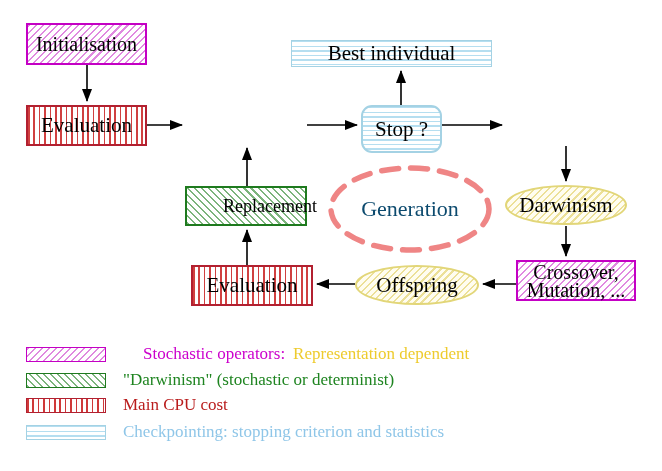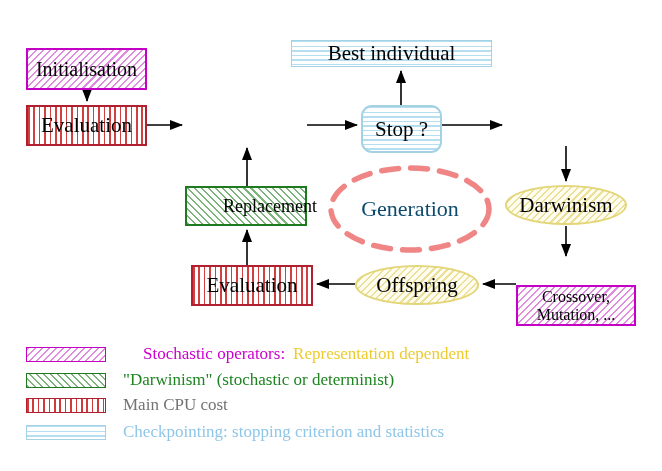--- a/index.html
+++ b/index.html
@@ -17,21 +17,20 @@
     display:flex;align-items:center;justify-content:center;
     color:#000;text-align:center;
     box-sizing:border-box;
     font-size:21px;
     white-space:nowrap;
   }
   
   .hx-magenta{
     background:repeating-linear-gradient(135deg,#e08ae0 0 1.5px,#ffffff 1.5px 5px);
     border:2px solid #c400c4;
-    margin-top:25px;
   }
   .hx-green{
     background:repeating-linear-gradient(45deg,#7cb47c 0 1.5px,#ffffff 1.5px 5px);
     border:2px solid #1e7a1e;
   }
   .hx-red{
     background:repeating-linear-gradient(90deg,#d04040 0 1.6px,#ffffff 1.6px 5.4px);
     border:2px solid #b22030;
   }
   .hx-cyan{
@@ -45,21 +44,21 @@
   }
 
   
   #node-initialisation{left:26px;top:23px;width:121px;height:42px;font-size:20px;}
   #node-evaluation-top{left:26px;top:105px;width:121px;height:41px;}
   #node-parents{left:187px;top:104px;width:120px;height:40px;}
   #node-best-individual{left:291px;top:40px;width:201px;height:27px;border-width:1.5px;}
   #node-stop{left:361px;top:105px;width:81px;height:48px;border-radius:11px;}
   #node-selection{left:506px;top:104px;width:121px;height:42px;}
   #node-genitors{left:505px;top:185px;width:122px;height:40px;}
-  #node-crossover{left:516px;top:260px;width:120px;height:41px;font-size:16px;line-height:18px;}
+  #node-crossover{left:516px;top:260px;width:120px;height:41px;font-size:20px;line-height:18px;}
   #node-replacement{left:185px;top:186px;width:122px;height:40px;font-size:18px;padding-left:48px;}
   #node-evaluation-bottom{left:191px;top:265px;width:122px;height:41px;}
   #node-offspring{left:355px;top:265px;width:124px;height:40px;}
   .two-line{flex-direction:column;}
 
   #label-generation{
     position:absolute;left:330px;top:196px;width:160px;
     text-align:center;font-size:22px;color:#0c4a6e;
   }
 
@@ -74,21 +73,21 @@
   #legend-row-3{top:422px;}
   .swatch{width:80px;height:15px;box-sizing:border-box;flex:0 0 auto;}
   .sw-magenta{background:repeating-linear-gradient(135deg,#df8adf 0 1.5px,#ffffff 1.5px 5px);border:1.5px solid #c400c4;}
   .sw-green{background:repeating-linear-gradient(45deg,#7cb47c 0 1.5px,#ffffff 1.5px 5px);border:1.5px solid #1e7a1e;}
   .sw-red{background:repeating-linear-gradient(90deg,#cf3a3a 0 1.6px,#ffffff 1.6px 5.4px);border:1.5px solid #b22030;}
   .sw-cyan{background:repeating-linear-gradient(180deg,#b5def0 0 1.4px,#ffffff 1.4px 4.6px);border:1.5px solid #a4d2e4;}
   .legend-text{margin-left:17px;font-size:17px;white-space:nowrap;}
   .t-magenta{color:#cc00cc;margin-left:37px;}
   .t-gold{color:#eecb2d;}
   .t-green{color:#1e8420;}
-  .t-red{color:#737373;}
+  .t-red{color:#b91c1c;}
   .t-blue{color:#8fc6e8;}
   .t-gold{margin-left:8px;}
 </style>
 </head>
 <body>
 
 <div id="canvas">
 
   <svg id="arrow-layer" viewBox="0 0 662 471" xmlns="http://www.w3.org/2000/svg">
     <defs>

